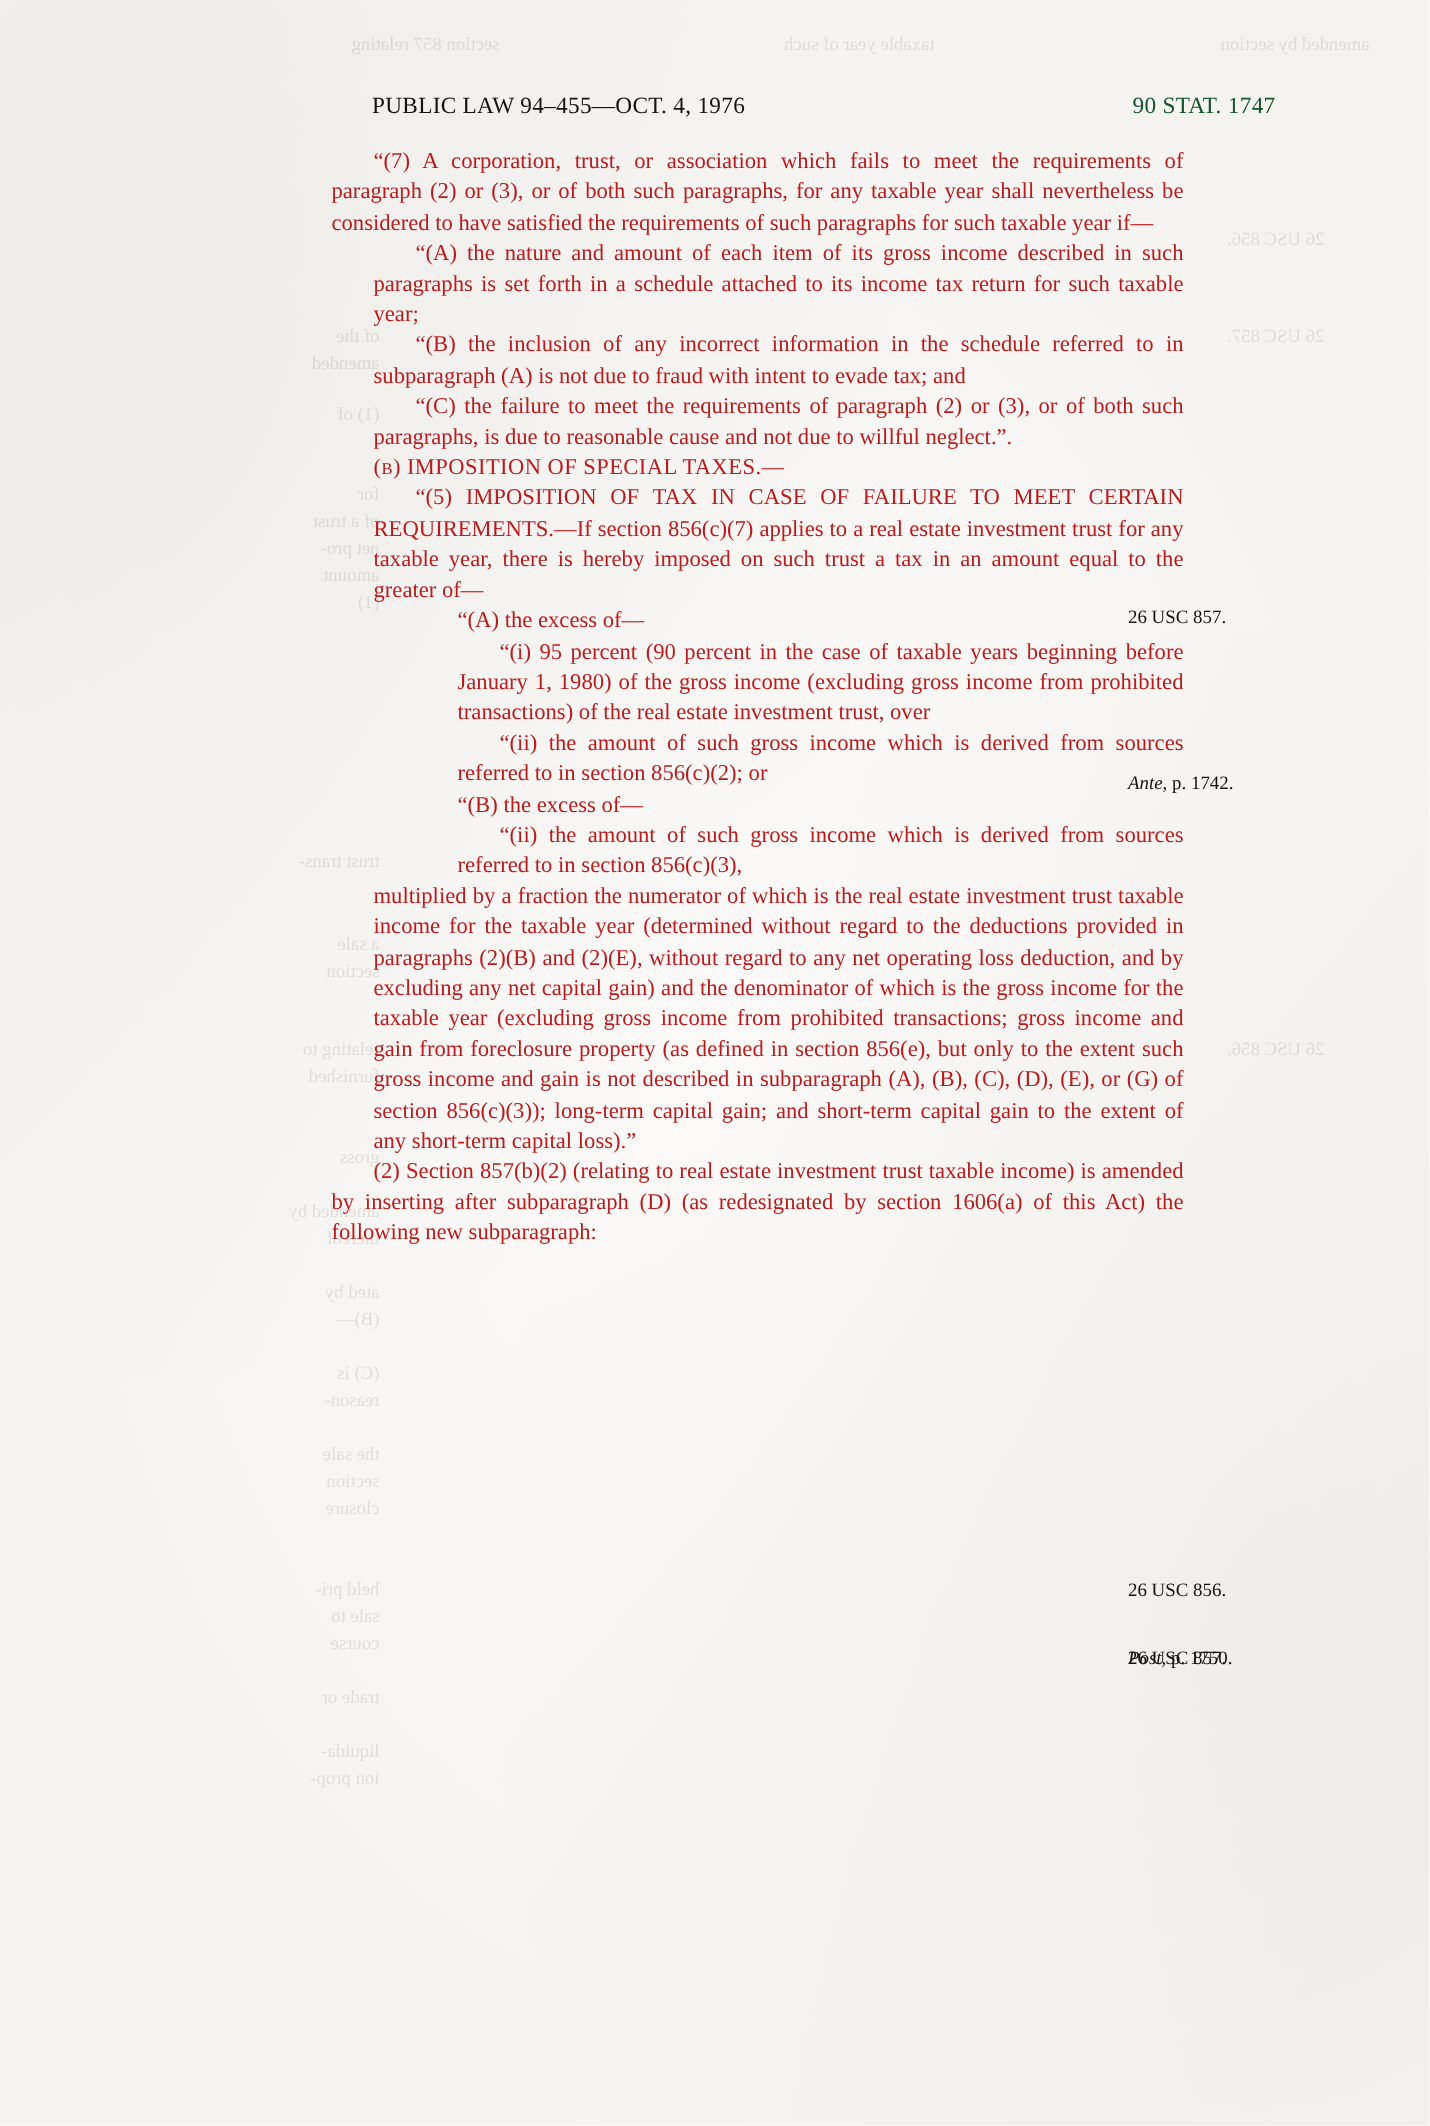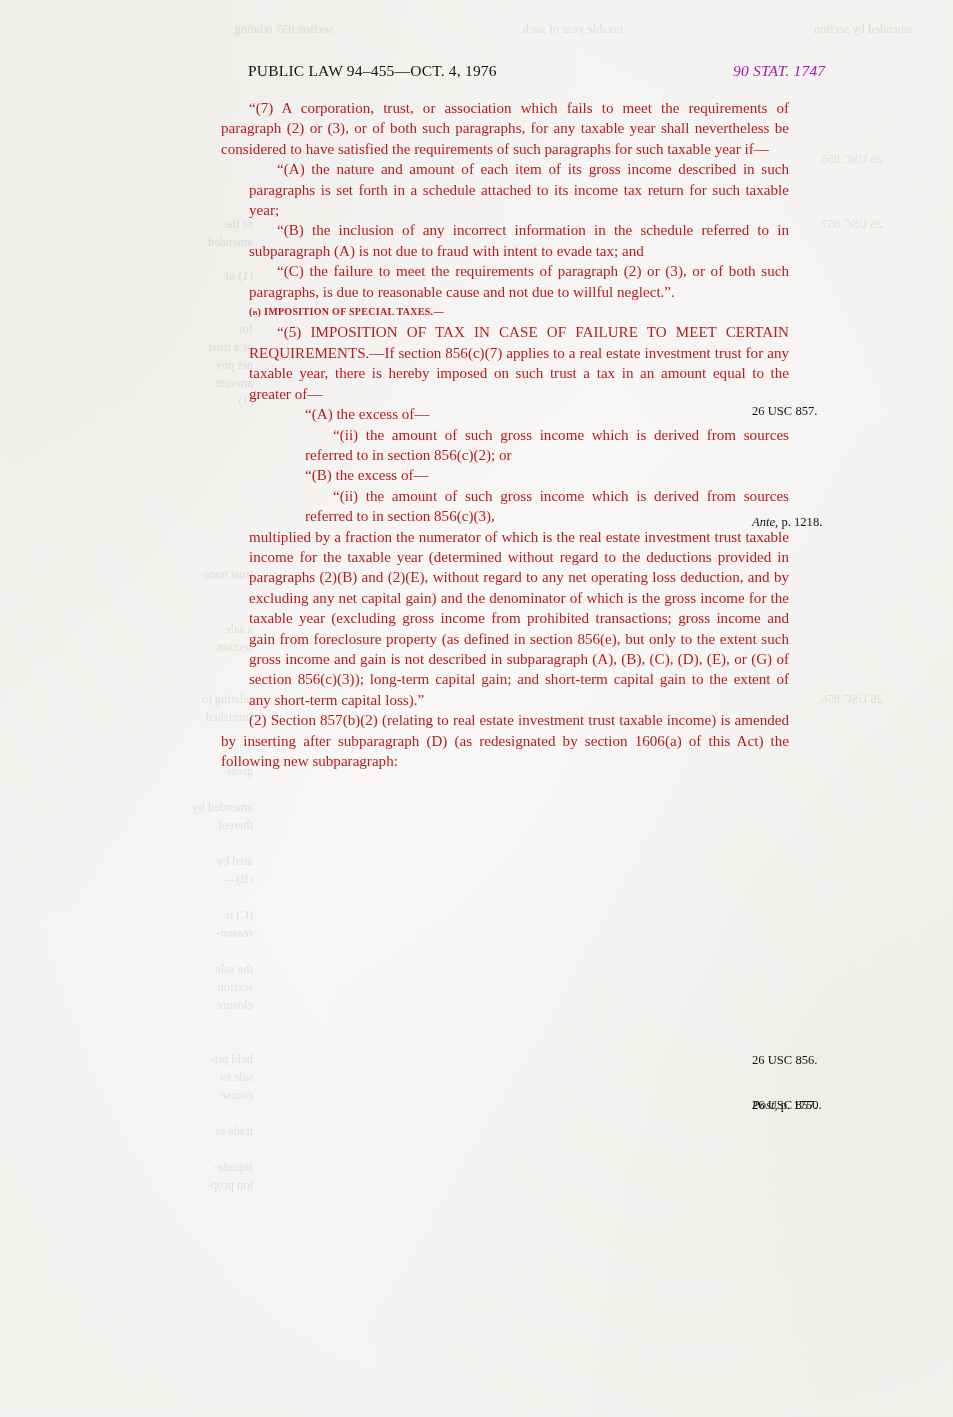--- a/index.html
+++ b/index.html
@@ -58,26 +58,25 @@
   .hdr-center {
     position: absolute;
     left: 248px;
     top: 0;
     font-size: 15.5px;
     letter-spacing: 0.2px;
     color: #15120f;
   }
   .hdr-right {
     position: absolute;
-    left: 733px;
+    left: 755px;
     top: 0;
     font-size: 15.5px;
     letter-spacing: 0.2px;
-    color: #a21caf;
-    font-style: italic;
+    color: #14532d;
   }
 
   .body-col {
     position: absolute;
     left: 173px;
     top: 98px;
     width: 568px;
     font-size: 15.1px;
     line-height: 20.4px;
     text-align: justify;
@@ -89,23 +88,22 @@
     text-align: justify;
     text-justify: inter-word;
   }
   .ind-1 { text-indent: 28px; }
   .ind-2 { margin-left: 28px; text-indent: 28px; }
   .ind-2b { margin-left: 28px; }
   .ind-3 { margin-left: 56px; text-indent: 28px; }
   .ind-4 { margin-left: 84px; text-indent: 28px; }
   .sc {
     font-variant: small-caps;
-    font-size: 10px;
+    font-size: 15px;
     letter-spacing: 0.3px;
-    font-weight: bold;
   }
   .nojust { text-align: left; }
 
   .margin-notes {
     position: absolute;
     left: 752px;
     top: 98px;
     width: 190px;
     font-size: 12.6px;
     line-height: 15px;
@@ -175,36 +173,37 @@
 
     <p class="p ind-2">“(C) the failure to meet the requirements of paragraph (2) or (3), or of both such paragraphs, is due to reasonable cause and not due to willful neglect.”.</p>
 
     <p class="p ind-1 sc nojust">(b) IMPOSITION OF SPECIAL TAXES.—</p>
 
 
     <p class="p ind-2">“(5) IMPOSITION OF TAX IN CASE OF FAILURE TO MEET CERTAIN REQUIREMENTS.—If section 856(c)(7) applies to a real estate investment trust for any taxable year, there is hereby imposed on such trust a tax in an amount equal to the greater of—</p>
 
     <p class="p ind-3">“(A) the excess of—</p>
 
+    <p class="p ind-4">“(i) 95 percent (90 percent in the case of taxable years beginning before January 1, 1980) of the gross income (excluding gross income from prohibited transactions) of the real estate investment trust, over</p>
 
     <p class="p ind-4">“(ii) the amount of such gross income which is derived from sources referred to in section 856(c)(2); or</p>
 
     <p class="p ind-3">“(B) the excess of—</p>
 
 
     <p class="p ind-4">“(ii) the amount of such gross income which is derived from sources referred to in section 856(c)(3),</p>
 
     <p class="p ind-2b">multiplied by a fraction the numerator of which is the real estate investment trust taxable income for the taxable year (determined without regard to the deductions provided in paragraphs (2)(B) and (2)(E), without regard to any net operating loss deduction, and by excluding any net capital gain) and the denominator of which is the gross income for the taxable year (excluding gross income from prohibited transactions; gross income and gain from foreclosure property (as defined in section 856(e), but only to the extent such gross income and gain is not described in subparagraph (A), (B), (C), (D), (E), or (G) of section 856(c)(3)); long-term capital gain; and short-term capital gain to the extent of any short-term capital loss).”</p>
 
     <p class="p ind-1">(2) Section 857(b)(2) (relating to real estate investment trust taxable income) is amended by inserting after subparagraph (D) (as redesignated by section 1606(a) of this Act) the following new subparagraph:</p>
 
 
   </div>
 
   <div class="margin-notes" id="notes-layer">
       <div class="note" style="top: 306px;"><span>26 USC 857.</span></div>
-      <div class="note" style="top: 417px;"><span class="it">Ante, </span><span>p. 1218.</span></div>
+      <div class="note" style="top: 417px;"><span class="it">Ante, </span><span>p. 1742.</span></div>
       <div class="note" style="top: 955px;"><span>26 USC 856.</span></div>
       <div class="note" style="top: 1000px;"><span class="it">Post, </span><span>p. 1750.</span></div>
       <div class="note" style="top: 1000px;"><span>26 USC 857.</span></div>
     </div>
 
 </div>
 
 </body></html>

